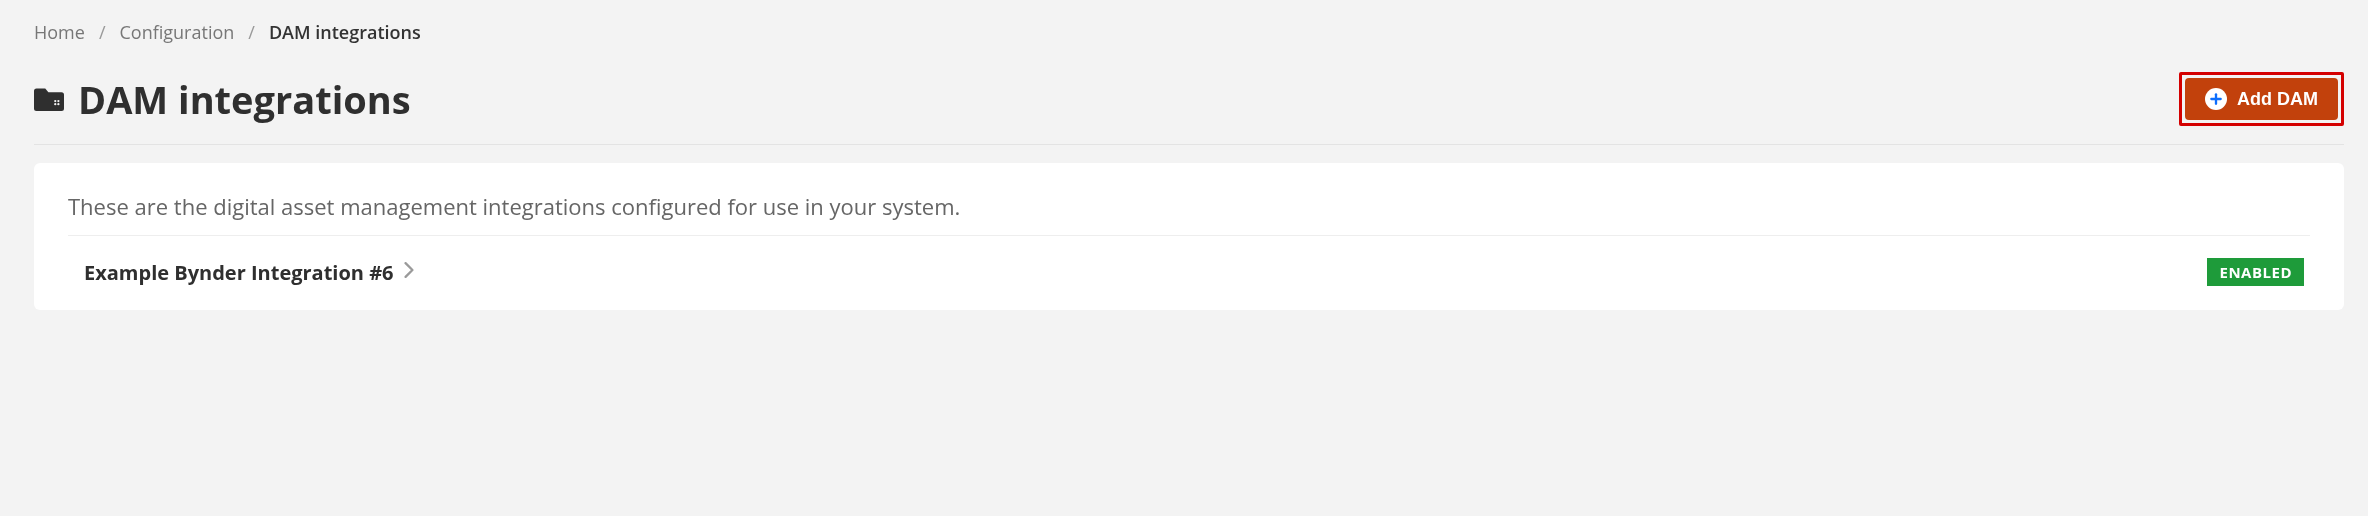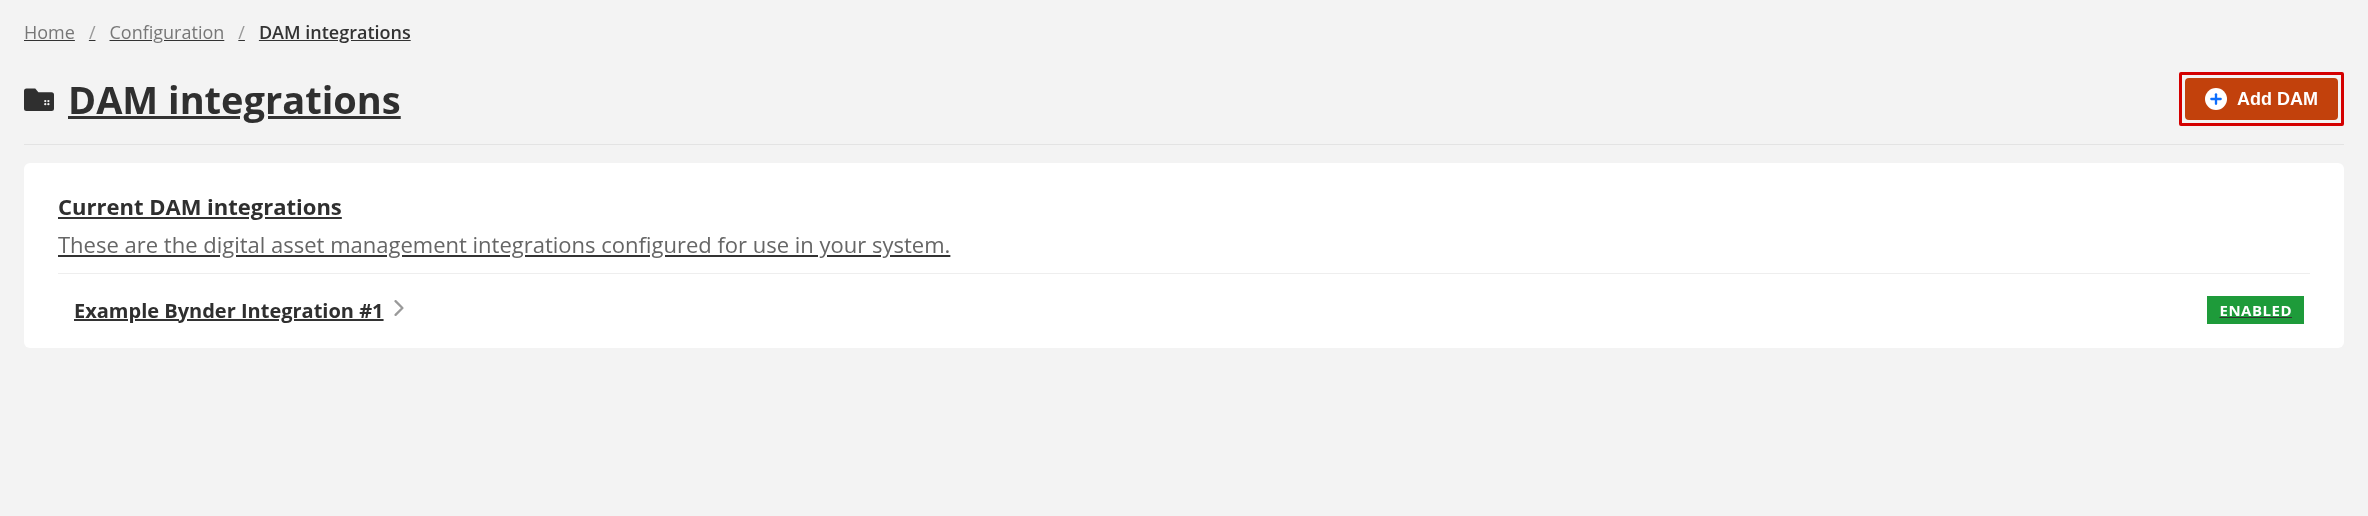--- a/index.html
+++ b/index.html
@@ -3,22 +3,21 @@
   <meta charset="utf-8">
   <style>
     * { box-sizing: border-box; margin: 0; padding: 0; }
     body {
       font-family: "Open Sans", -apple-system, BlinkMacSystemFont, "Segoe UI", Roboto, Helvetica, Arial, sans-serif;
       background: #f3f3f3;
       color: #333;
       font-size: 15px;
     }
     .page {
-      padding: 20px 24px 0 24px;
-      text-decoration: underline;
+      padding: 20px 24px 0 34px;
     }
     .breadcrumb {
       display: flex;
       align-items: center;
       gap: 14px;
       color: #777;
       font-size: 18px;
       margin-bottom: 28px;
     }
     .breadcrumb a {
@@ -160,27 +159,26 @@
               <line x1="12" y1="4" x2="12" y2="20"></line>
               <line x1="4" y1="12" x2="20" y2="12"></line>
             </svg>
         </span>
         <span>Add DAM</span>
       </button>
     </div>
   </div>
 
   <div class="card">
-    <h2>Current DAM integrations</h2>
     <p class="desc">These are the digital asset management integrations configured for use in your system.</p>
 
     <div class="list">
       <div class="list-row">
         <div class="left">
-          <span class="item-name">Example Bynder Integration #1</span>
+          <span class="item-name">Example Bynder Integration #6</span>
           <span class="chevron">
             <svg viewBox="0 0 8 14" fill="none" stroke="currentColor" stroke-width="2" stroke-linecap="round" stroke-linejoin="round">
                 <polyline points="1,1 7,7 1,13"></polyline>
               </svg>
           </span>
         </div>
         <span class="badge">ENABLED</span>
       </div>
     </div>
   </div>

